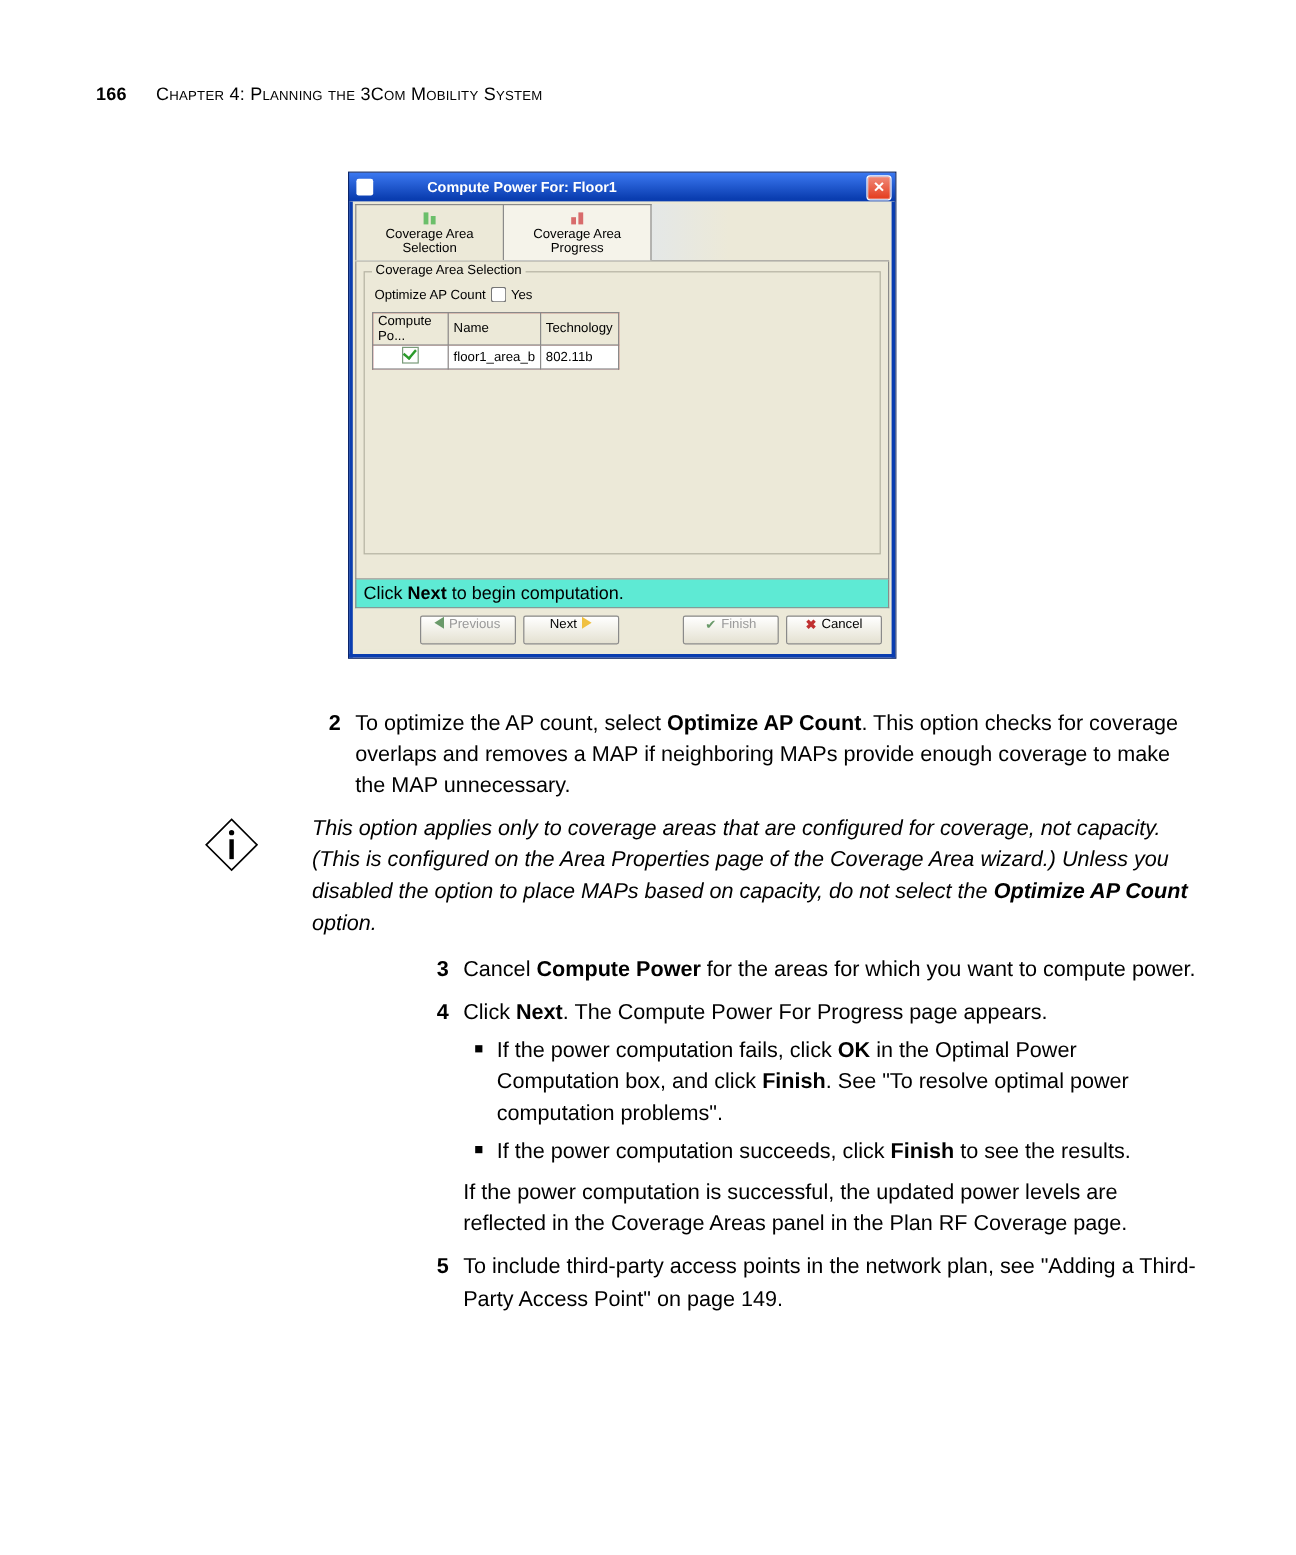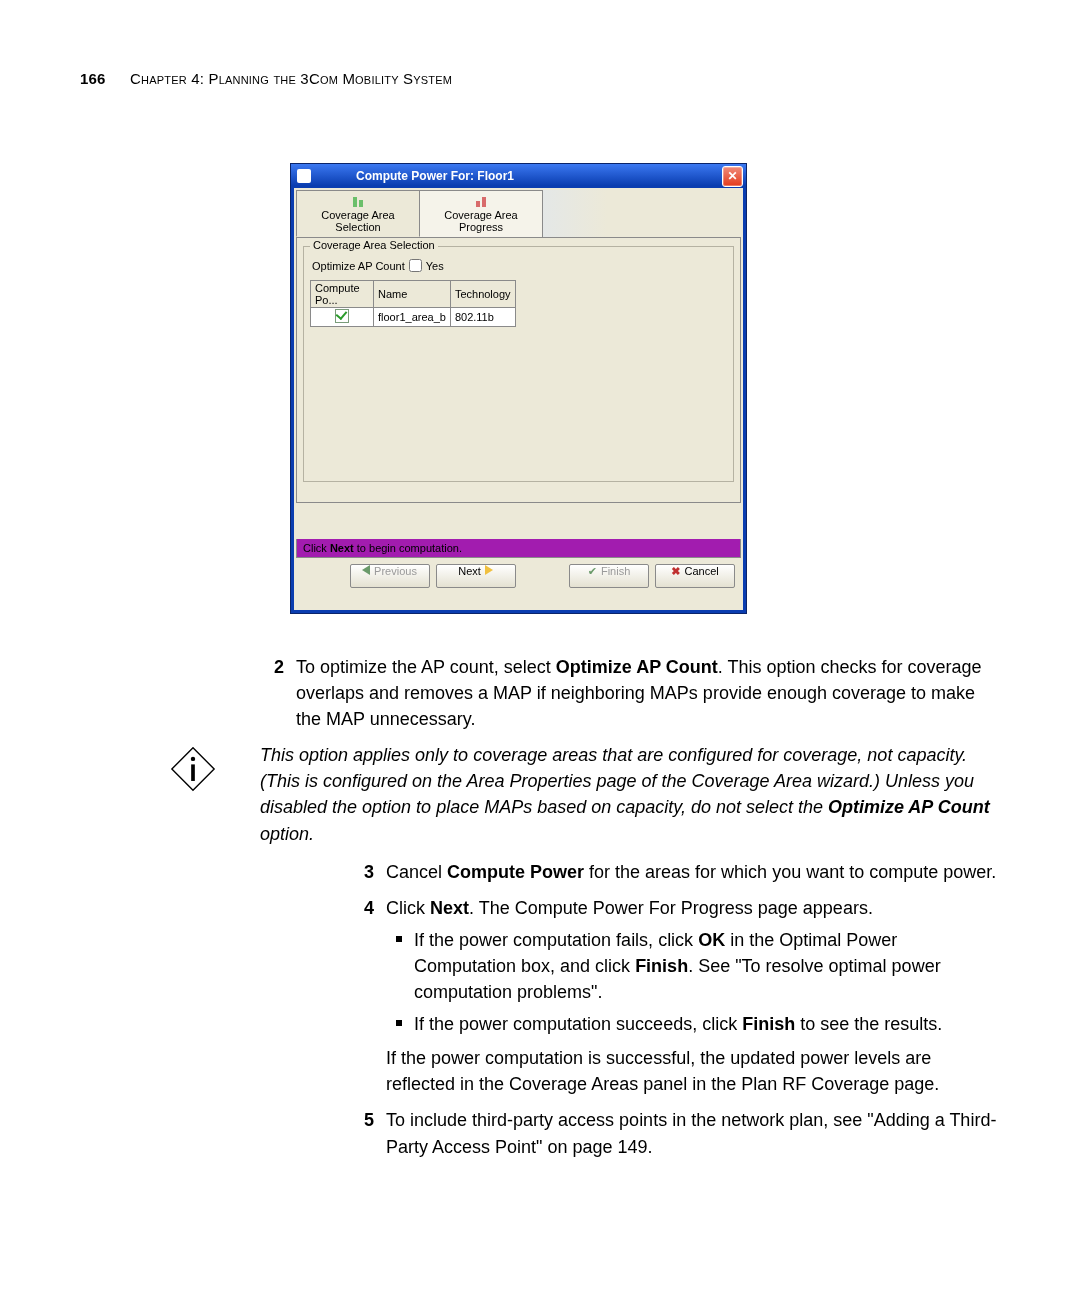--- a/index.html
+++ b/index.html
@@ -10,21 +10,21 @@
     width: 1080px;
     color: #000;
   }
   .page {
     padding: 70px 60px 60px 60px;
     box-sizing: border-box;
   }
   .header-line {
     font-size: 15px;
     letter-spacing: 0.2px;
-    margin-bottom: 76px;
+    margin-bottom: 56px;
     margin-left: 20px;
     font-variant: small-caps;
   }
   .header-line .pnum {
     font-weight: 700;
     margin-right: 20px;
   }
 
   
   .dialog {
@@ -61,21 +61,21 @@
     border-radius: 3px;
     color: #fff;
     display:flex; align-items:center; justify-content:center;
     font-weight:700;
     font-size:12px;
     box-shadow: inset 0 0 0 1px rgba(255,255,255,0.3);
   }
   .dlgbody {
     border: 3px solid #0a3db0;
     border-top: none;
-    padding: 2px 2px 18px 2px;
+    padding: 2px 2px 4px 2px;
     background: #ece9d8;
   }
   .tabs {
     display:flex;
     background: linear-gradient(to right,#7aa6ee,#dce6f7 40%, #ece9d8 70%);
     border-bottom: 1px solid #8a8a8a;
   }
   .tab {
     width: 118px;
     text-align: center;
@@ -164,24 +164,23 @@
     left:2px; top:-1px;
     width:5px; height:8px;
     border:solid #2a9b2a;
     border-width:0 2px 2px 0;
     transform: rotate(40deg);
   }
 
   .statusbar {
     border:1px solid #8a8a8a;
     border-top:none;
-    background:#a21caf;
+    background:#5eead4;
     padding: 3px 6px;
-    font-size:11px;
-    margin-top:36px;
+    font-size:15px;
   }
   .buttonbar {
     display:flex;
     justify-content:flex-end;
     gap:6px;
     padding:6px 6px 4px 6px;
     background:#ece9d8;
   }
   .btn {
     min-width: 78px;

